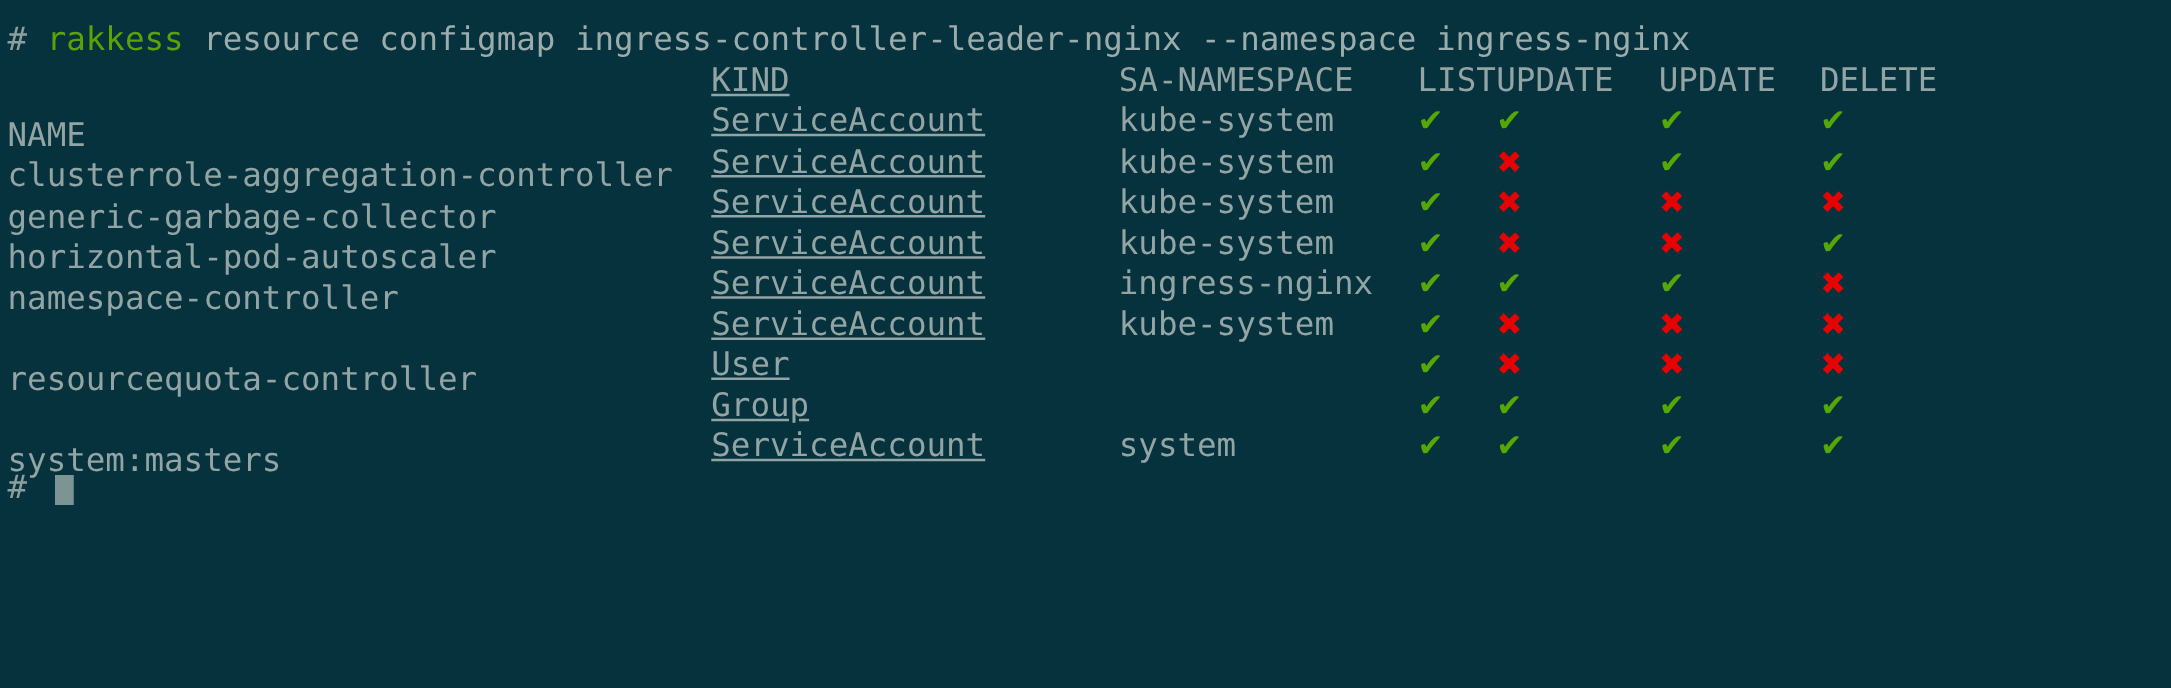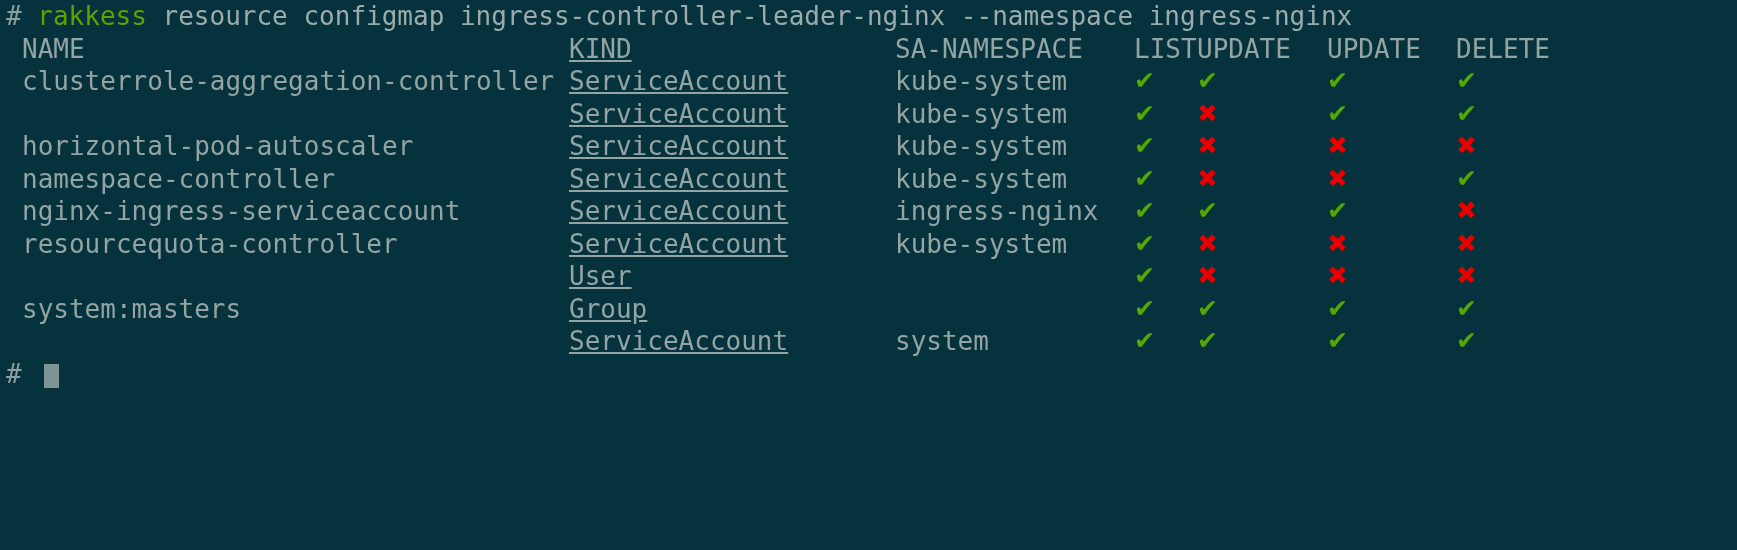--- a/index.html
+++ b/index.html
@@ -12,21 +12,21 @@
     height: 550px;
     overflow: hidden;
     font-family: "DejaVu Sans Mono", "Liberation Mono", monospace;
   }
   #terminal {
     width: 1737px;
     height: 550px;
     background: #05323c;
     position: relative;
     box-sizing: border-box;
-    padding: 0 0 0 6px;
+    padding: 16px 0 0 6px;
   }
   .cmdline {
     font-size: 26px;
     line-height: 32.5px;
     height: 32.5px;
     white-space: pre;
   }
   .prompt { color: #8d9e9e; }
   .cmd-name { color: #5aa300; }
   .cmd-args { color: #9bacac; }
@@ -34,21 +34,21 @@
   .row { position: relative; height: 32.5px; }
   .cell {
     position: absolute;
     top: 0;
     height: 32.5px;
     line-height: 32.5px;
     font-size: 26px;
     white-space: pre;
     color: #93a4a4;
   }
-  .c-name   { left: 16px; }
+  .c-name   { left: 0px; margin-top: 44px; }
   .c-kind   { left: 563px; text-decoration: underline; }
   .c-sans   { left: 849px; margin-left: 40px; }
   .c-list   { left: 1128px; text-align: center; }
   .c-create { left: 1191px; }
   .c-update { left: 1321px; }
   .c-delete { left: 1450px; }
   .mark {
     font-size: 25px;
     font-family: "DejaVu Sans", sans-serif;
     font-weight: bold;
@@ -98,20 +98,21 @@
       <div class="row">
         <span class="cell c-name">clusterrole-aggregation-controller</span>
         <span class="cell c-kind">ServiceAccount</span>
         <span class="cell c-sans">kube-system</span>
         <span class="cell c-list mark ok">✔</span>
         <span class="cell c-create mark ok">✔</span>
         <span class="cell c-update mark ok">✔</span>
         <span class="cell c-delete mark ok">✔</span>
       </div>
       <div class="row">
+        <span class="cell c-name">generic-garbage-collector</span>
         <span class="cell c-kind">ServiceAccount</span>
         <span class="cell c-sans">kube-system</span>
         <span class="cell c-list mark ok">✔</span>
         <span class="cell c-create mark no">✖</span>
         <span class="cell c-update mark ok">✔</span>
         <span class="cell c-delete mark ok">✔</span>
       </div>
       <div class="row">
         <span class="cell c-name">horizontal-pod-autoscaler</span>
         <span class="cell c-kind">ServiceAccount</span>
@@ -124,21 +125,20 @@
       <div class="row">
         <span class="cell c-name">namespace-controller</span>
         <span class="cell c-kind">ServiceAccount</span>
         <span class="cell c-sans">kube-system</span>
         <span class="cell c-list mark ok">✔</span>
         <span class="cell c-create mark no">✖</span>
         <span class="cell c-update mark no">✖</span>
         <span class="cell c-delete mark ok">✔</span>
       </div>
       <div class="row">
-        <span class="cell c-name">nginx-ingress-serviceaccount</span>
         <span class="cell c-kind">ServiceAccount</span>
         <span class="cell c-sans">ingress-nginx</span>
         <span class="cell c-list mark ok">✔</span>
         <span class="cell c-create mark ok">✔</span>
         <span class="cell c-update mark ok">✔</span>
         <span class="cell c-delete mark no">✖</span>
       </div>
       <div class="row">
         <span class="cell c-name">resourcequota-controller</span>
         <span class="cell c-kind">ServiceAccount</span>

